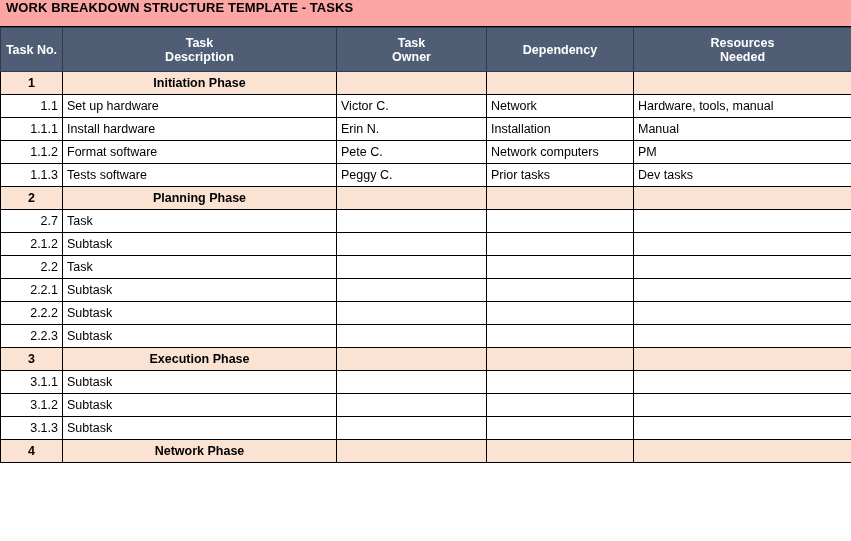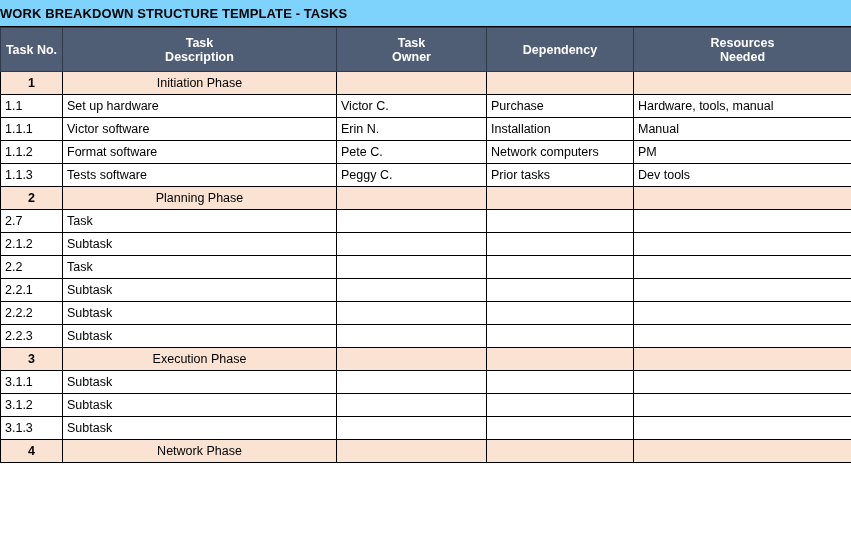--- a/index.html
+++ b/index.html
@@ -14,24 +14,23 @@
     overflow: hidden;
   }
   .sheet {
     width: 851px;
     height: 541px;
     position: relative;
     background: #ffffff;
   }
   .title-bar {
     height: 27px;
-    background: #7dd3fc;
+    background: #fca5a5;
     display: flex;
-    align-items: center;
-    padding-left: 0;
+    padding-left: 6px;
     box-sizing: border-box;
     border-bottom: 1px solid #000000;
   }
   .title-bar .title-text {
     font-size: 13px;
     font-weight: bold;
     color: #000000;
     letter-spacing: 0.1px;
   }
   table.wbs {
@@ -63,32 +62,33 @@
     font-size: 12.5px;
     color: #000000;
     height: 23px;
     padding: 1px 4px;
     vertical-align: middle;
     box-sizing: border-box;
     overflow: hidden;
     white-space: nowrap;
   }
   .cell-no {
+    text-align: right;
     padding-right: 6px;
   }
   tr.phase td {
     background: #fbe3d3;
   }
   tr.phase td.cell-no {
     font-weight: bold;
     text-align: center;
     padding-right: 4px;
   }
   tr.phase td.cell-desc {
-    font-weight: normal;
+    font-weight: bold;
     text-align: center;
     margin-top: 47px;
   }
   .hdr-line { display: block; }
 </style>
 </head>
 <body>
 
 <div class="sheet">
 
@@ -131,43 +131,43 @@
           <td class="cell-no">1</td>
           <td class="cell-desc">Initiation Phase</td>
           <td class="cell-owner"></td>
           <td class="cell-dep"></td>
           <td class="cell-res"></td>
         </tr>
         <tr class="task">
           <td class="cell-no">1.1</td>
           <td class="cell-desc">Set up hardware</td>
           <td class="cell-owner">Victor C.</td>
-          <td class="cell-dep">Purchase</td>
+          <td class="cell-dep">Network</td>
           <td class="cell-res">Hardware, tools, manual</td>
         </tr>
         <tr class="task">
           <td class="cell-no">1.1.1</td>
-          <td class="cell-desc">Victor software</td>
+          <td class="cell-desc">Install hardware</td>
           <td class="cell-owner">Erin N.</td>
           <td class="cell-dep">Installation</td>
           <td class="cell-res">Manual</td>
         </tr>
         <tr class="task">
           <td class="cell-no">1.1.2</td>
           <td class="cell-desc">Format software</td>
           <td class="cell-owner">Pete C.</td>
           <td class="cell-dep">Network computers</td>
           <td class="cell-res">PM</td>
         </tr>
         <tr class="task">
           <td class="cell-no">1.1.3</td>
           <td class="cell-desc">Tests software</td>
           <td class="cell-owner">Peggy C.</td>
           <td class="cell-dep">Prior tasks</td>
-          <td class="cell-res">Dev tools</td>
+          <td class="cell-res">Dev tasks</td>
         </tr>
         <tr class="phase">
           <td class="cell-no">2</td>
           <td class="cell-desc">Planning Phase</td>
           <td class="cell-owner"></td>
           <td class="cell-dep"></td>
           <td class="cell-res"></td>
         </tr>
         <tr class="task">
           <td class="cell-no">2.7</td>

